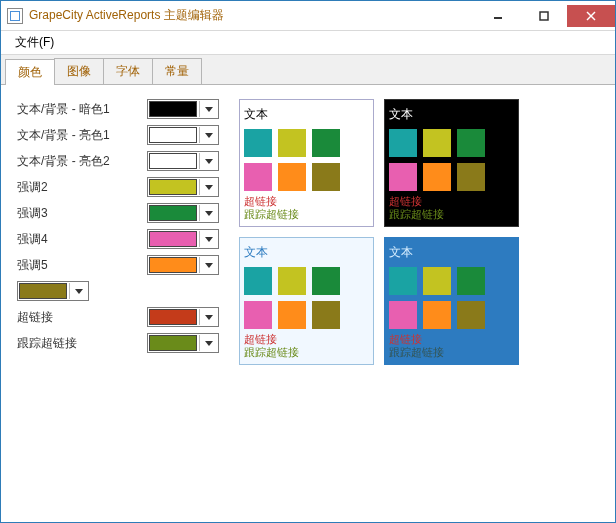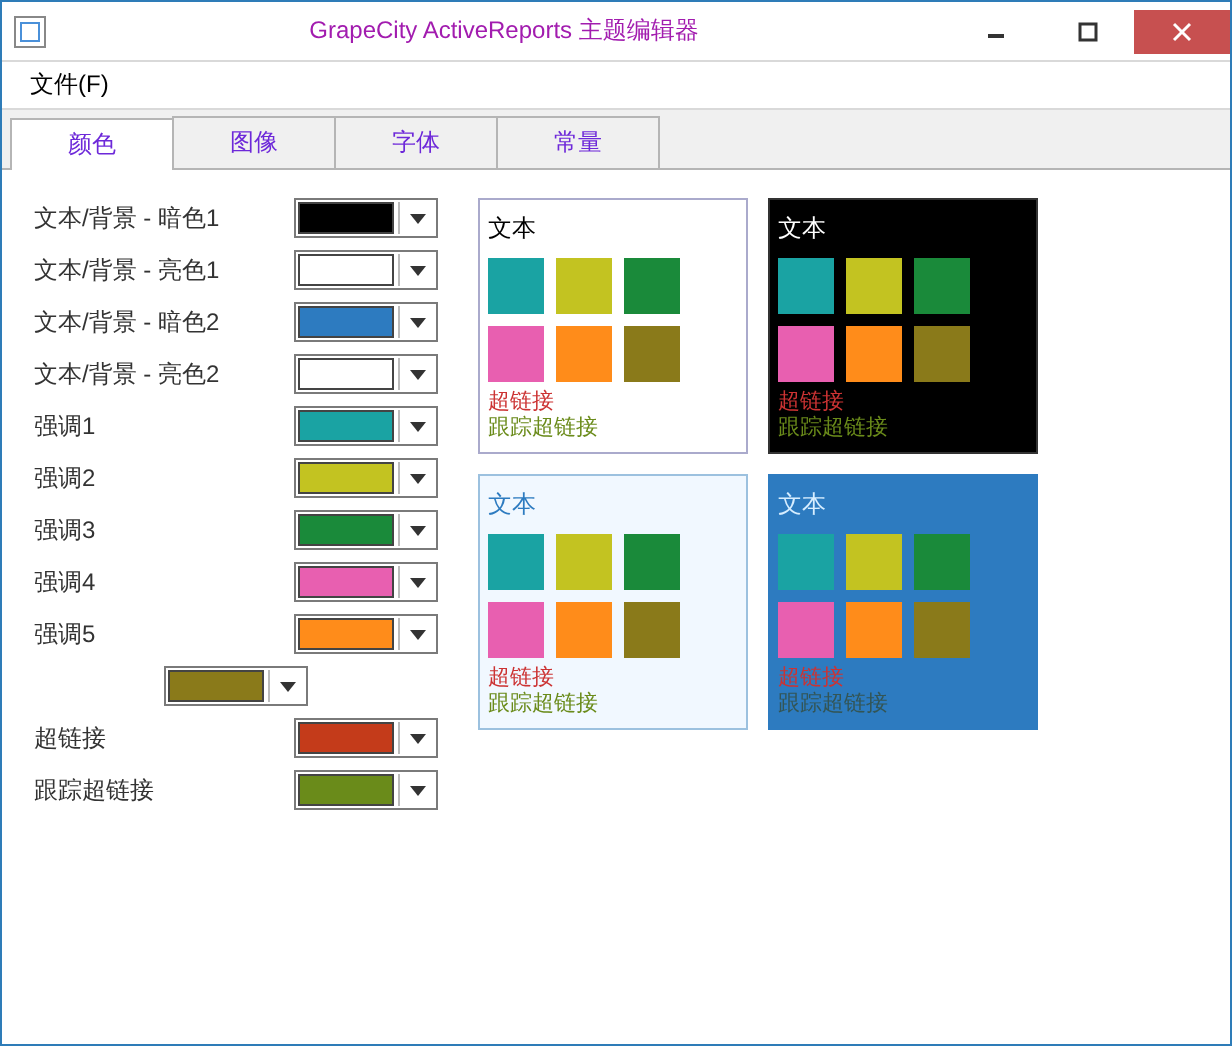--- a/index.html
+++ b/index.html
@@ -2,36 +2,36 @@
 <html><head>
 <meta charset="utf-8">
 <style>
   * { box-sizing: border-box; margin: 0; padding: 0; }
   body { font-family: "Microsoft YaHei", Arial, sans-serif; font-size: 12px; background: #fff; }
 
   .window { width: 616px; height: 523px; border: 1px solid #2e7cb8; background: #fff; display: flex; flex-direction: column; }
   .titlebar { height: 30px; background: #fff; display: flex; align-items: center; color: #333; border-bottom: 1px solid #d9d9d9; }
   .titlebar .icon { width: 16px; height: 16px; margin: 0 6px; background: #fff; border: 1px solid #888; position: relative; }
   .titlebar .icon::after { content:""; position:absolute; left:2px; top:2px; width:8px; height:8px; border:1px solid #4a90d9; }
-  .titlebar .title { flex: 1; text-align: center; color: #a21caf; }
+  .titlebar .title { flex: 1; color: #a16207; }
   .winbtns { display: flex; }
   .winbtn { width: 46px; height: 22px; display:flex; align-items:center; justify-content:center; color:#333; }
   .winbtn.close { background: #c75050; color:#fff; width:48px; height:22px; }
   .winbtn svg { display:block; }
 
   .menubar { height: 24px; display:flex; align-items:flex-end; padding: 0 6px; border-bottom:1px solid #d9d9d9; background:#fff; }
   .menuitem { padding: 3px 8px; }
 
   .tabs { display:flex; background: #f0f0f0; border-bottom:1px solid #b5b5b5; padding: 3px 4px 0 4px; gap:0; }
-  .tab { padding: 4px 28px; background:#f0f0f0; border:1px solid #b5b5b5; border-bottom:none; margin-right:-1px; color:#6d28d9; }
+  .tab { padding: 4px 12px; background:#f0f0f0; border:1px solid #b5b5b5; border-bottom:none; margin-right:-1px; color:#a16207; }
   .tab.active { background:#fff; position:relative; top:1px; }
 
   .content { flex:1; display:flex; padding: 14px 16px; gap: 20px; overflow:hidden; }
 
-  .color-list { display:flex; flex-direction:column; gap:6px;align-items:center; }
+  .color-list { display:flex; flex-direction:column; gap:6px; }
   .color-row { display:flex; align-items:center; gap:10px; }
   .color-label { width: 120px; color:#333; }
   .color-picker { width: 72px; height: 20px; border:1px solid #7a7a7a; background:#fff; display:flex; align-items:center; padding:1px; }
   .swatch-big { width:48px; height:16px; border:1px solid #444; }
   .dropbtn { width:18px; height:16px; margin-left:auto; display:flex; align-items:center; justify-content:center; border-left:1px solid #bbb; }
   .dropbtn svg { display:block; }
 
   .previews { display:grid; grid-template-columns: 135px 135px; grid-template-rows: 128px 128px; gap: 10px; }
   .preview { border:1px solid #aac; padding: 6px 4px 4px 4px; display:flex; flex-direction:column; align-items:flex-start; }
   .preview .ptext { font-size:12px; margin-bottom:4px; }
@@ -106,45 +106,23 @@
           <div class="color-picker">
             <div class="swatch-big" style="background: rgb(255, 255, 255);"></div>
             <div class="dropbtn">
               <svg width="8" height="5">
                 <path d="M0 0 L8 0 L4 5 Z" fill="#333"></path>
               </svg>
             </div>
           </div>
         </div>
         <div class="color-row">
-          <div class="color-label">文本/背景 - 暗色2</div>
-          <div class="color-picker">
-            <div class="swatch-big" style="background: rgb(45, 123, 192);"></div>
-            <div class="dropbtn">
-              <svg width="8" height="5">
-                <path d="M0 0 L8 0 L4 5 Z" fill="#333"></path>
-              </svg>
-            </div>
-          </div>
-        </div>
-        <div class="color-row">
           <div class="color-label">文本/背景 - 亮色2</div>
           <div class="color-picker">
             <div class="swatch-big" style="background: rgb(255, 255, 255);"></div>
-            <div class="dropbtn">
-              <svg width="8" height="5">
-                <path d="M0 0 L8 0 L4 5 Z" fill="#333"></path>
-              </svg>
-            </div>
-          </div>
-        </div>
-        <div class="color-row">
-          <div class="color-label">强调1</div>
-          <div class="color-picker">
-            <div class="swatch-big" style="background: rgb(26, 163, 163);"></div>
             <div class="dropbtn">
               <svg width="8" height="5">
                 <path d="M0 0 L8 0 L4 5 Z" fill="#333"></path>
               </svg>
             </div>
           </div>
         </div>
         <div class="color-row">
           <div class="color-label">强调2</div>
           <div class="color-picker">

